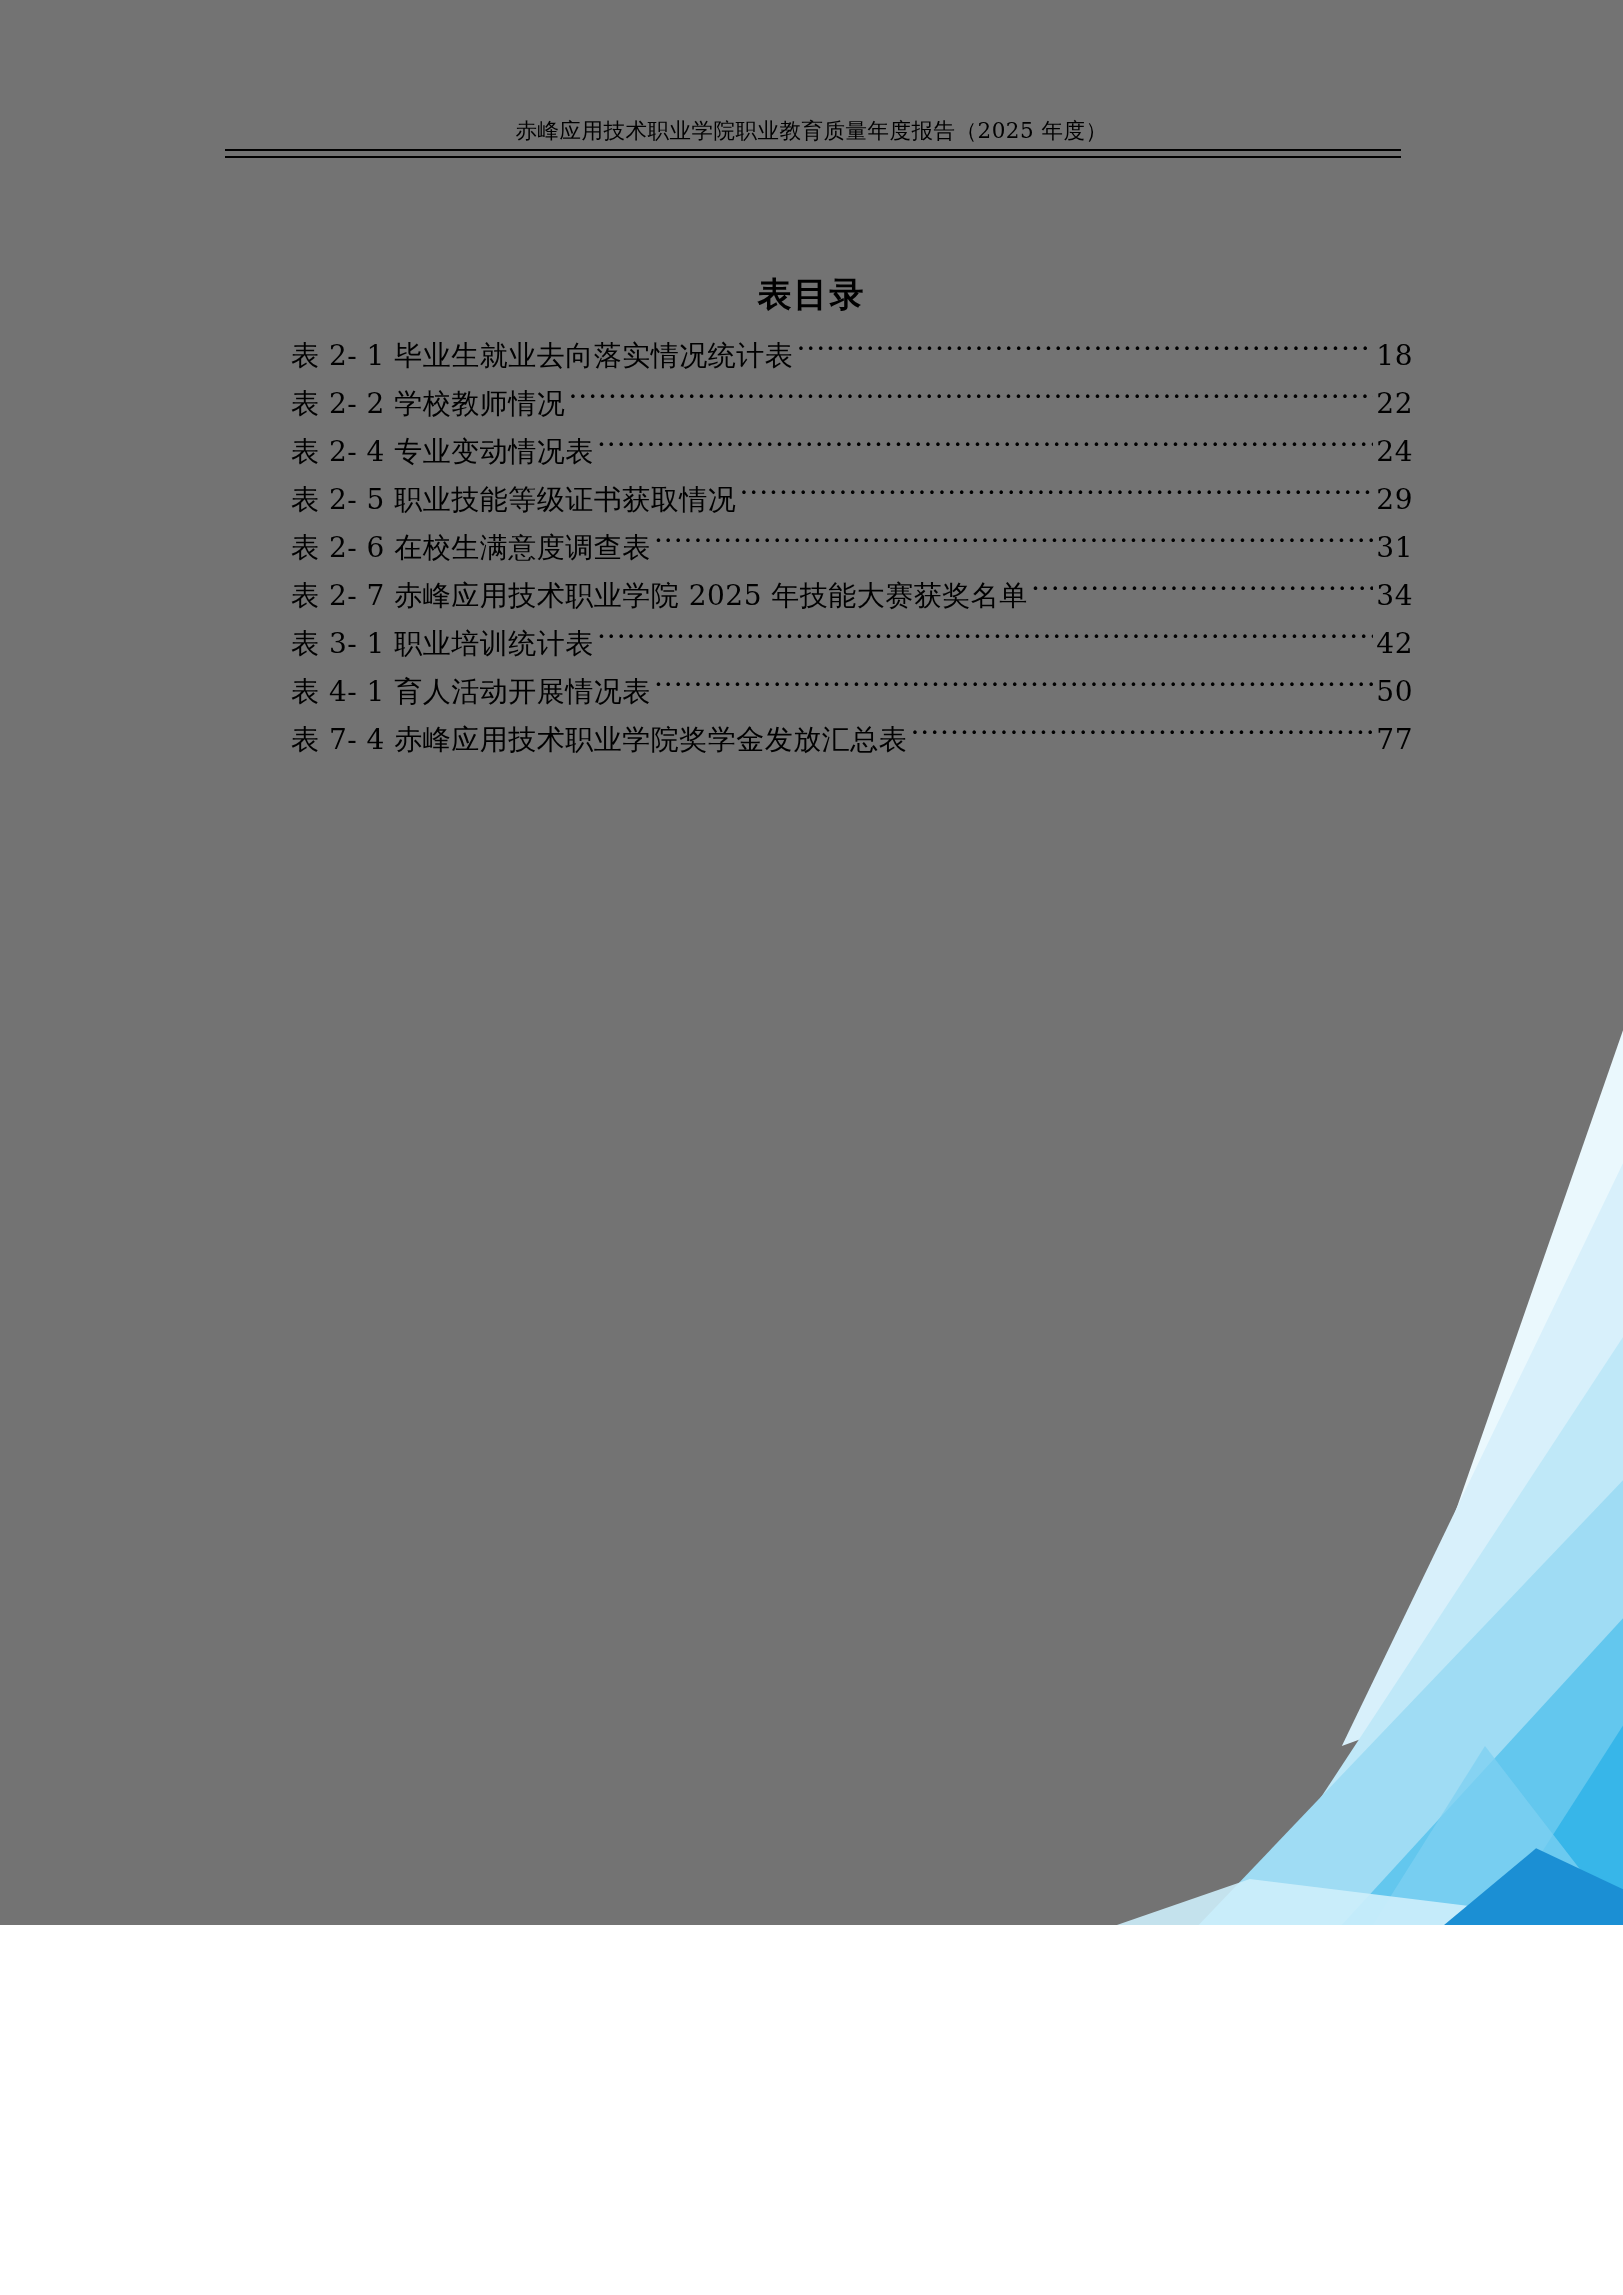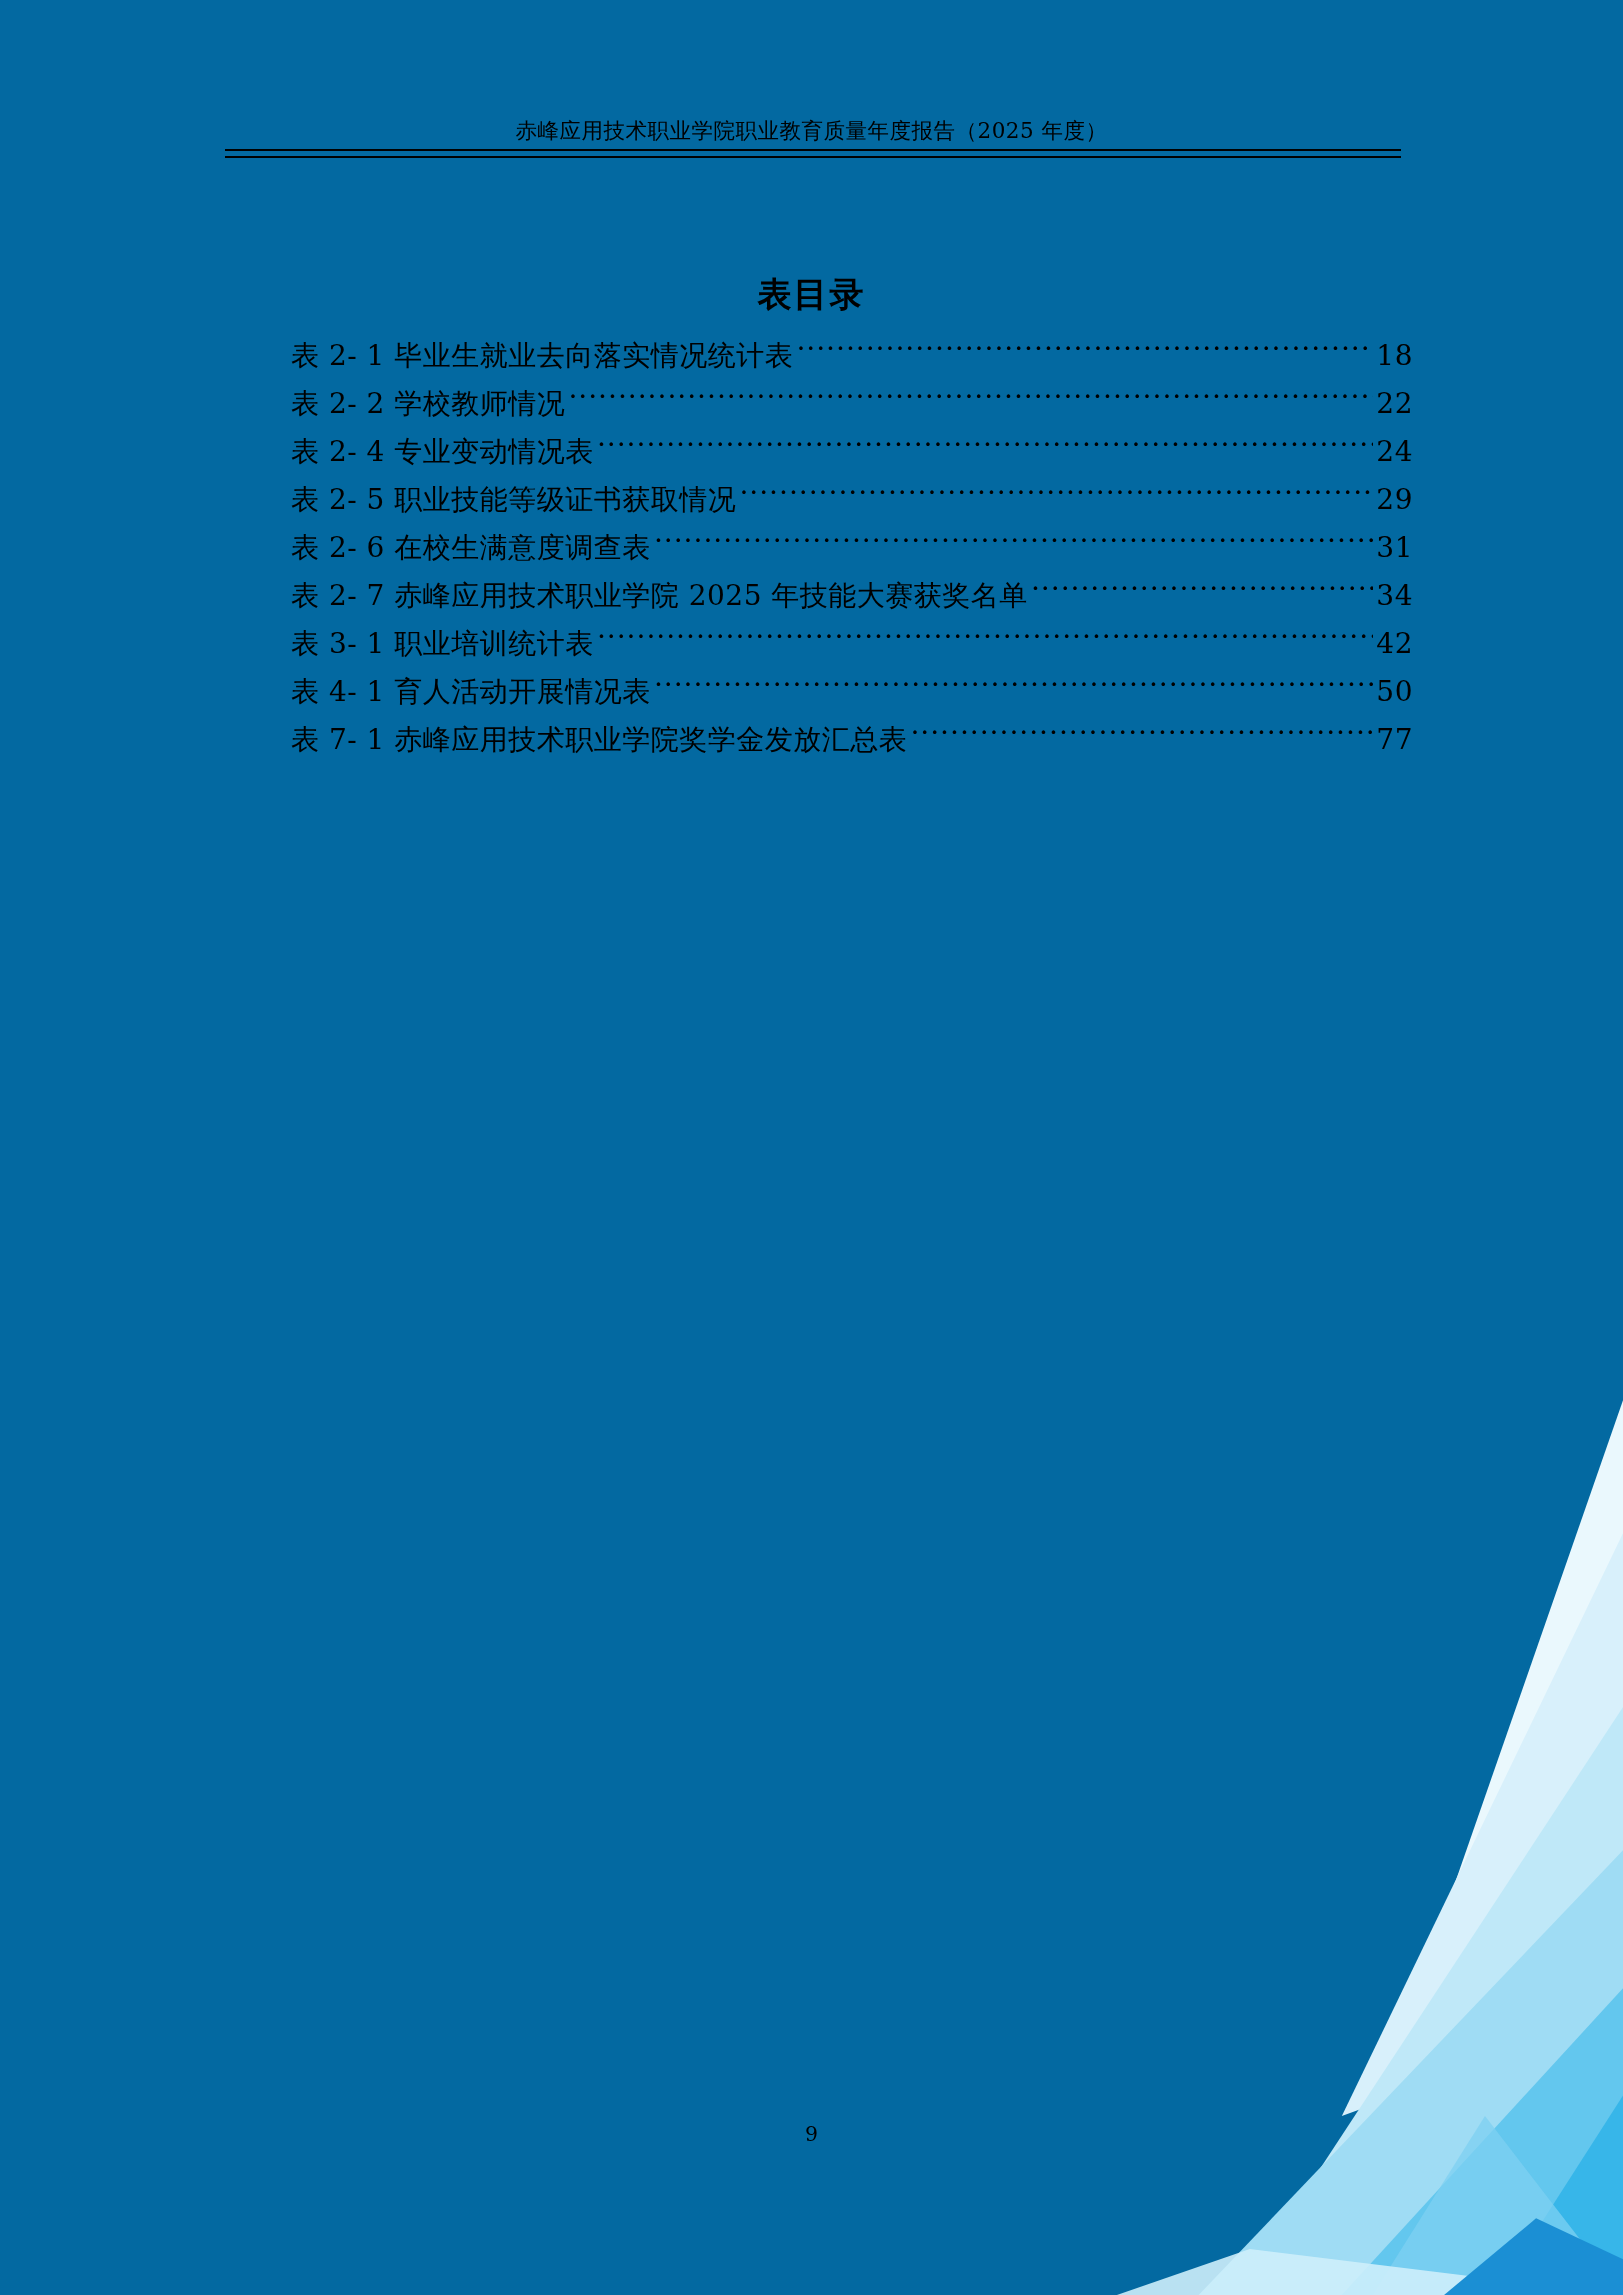--- a/index.html
+++ b/index.html
@@ -6,22 +6,22 @@
     margin: 0;
     padding: 0;
   }
   body {
     background: #ffffff;
     font-family: "DejaVu Serif", "Liberation Serif", serif;
   }
   .page {
     position: relative;
     width: 1623px;
-    height: 2295px;
-    background: #0369a1;
+    height: 1925px;
+    background: #737373;
     overflow: hidden;
   }
 
   
   .header {
     position: absolute;
     left: 0;
     top: 118px;
     width: 100%;
     text-align: center;
@@ -184,21 +184,21 @@
     </div>
 
     <div class="toc-row">
       <span class="toc-label">表 4- 1  育人活动开展情况表</span>
       <span class="toc-leader"></span>
       <span class="toc-page">50</span>
     </div>
 
 
     <div class="toc-row">
-      <span class="toc-label">表 7- 1  赤峰应用技术职业学院奖学金发放汇总表</span>
+      <span class="toc-label">表 7- 4  赤峰应用技术职业学院奖学金发放汇总表</span>
       <span class="toc-leader"></span>
       <span class="toc-page">77</span>
     </div>
 
   </div>
 
   <div class="page-number">9</div>
 
   <svg class="decor" viewBox="0 0 1250 2050" preserveAspectRatio="none" xmlns="http://www.w3.org/2000/svg">
     <polygon points="1250,300 1250,1250 860,1420" fill="#eaf8fd"></polygon>

